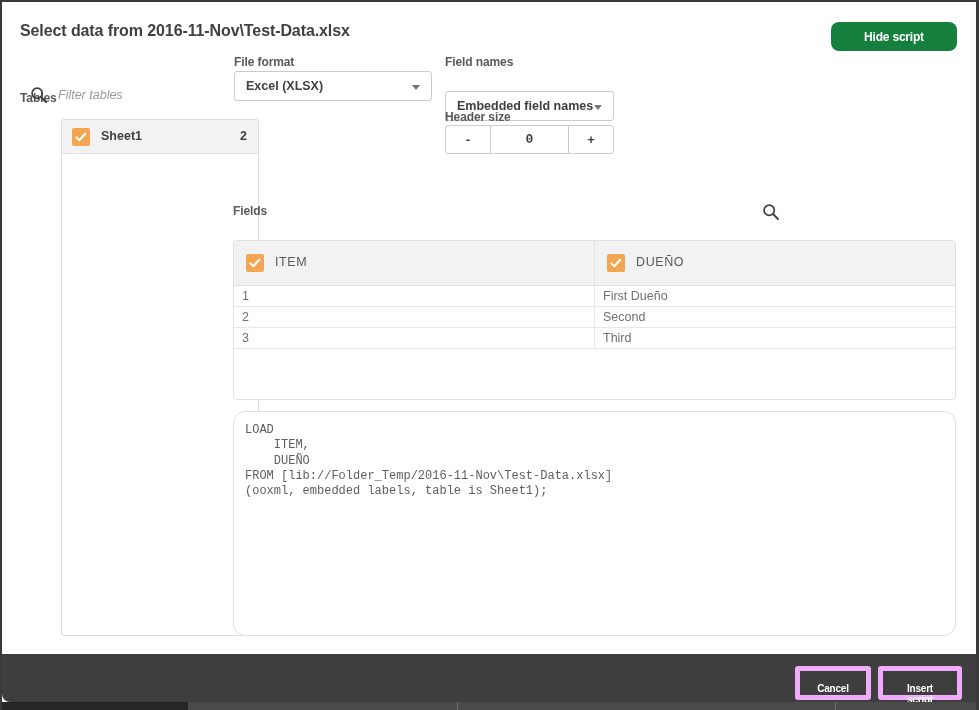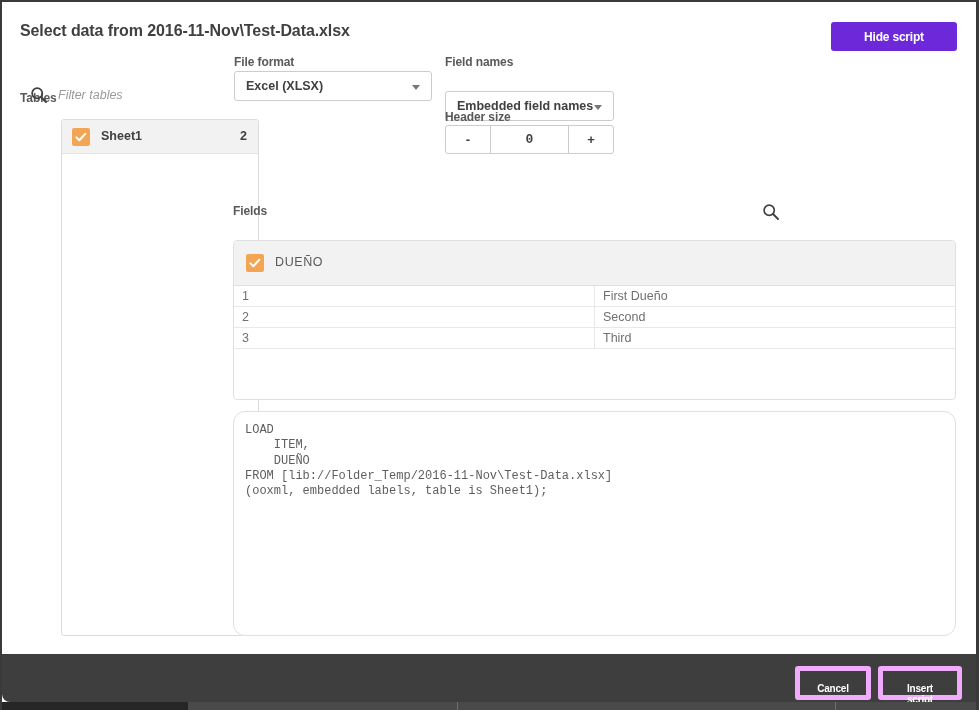--- a/index.html
+++ b/index.html
@@ -73,24 +73,24 @@
     font-weight: bold;
     color: #404040;
     letter-spacing: -0.1px;
     white-space: nowrap;
   }
 
   #hide-script-button {
     position: absolute;
     right: 19px; top: 20px;
     width: 126px; height: 29px;
-    background: #6d28d9;
+    background: #15803d;
     color: #ffffff;
     border: none;
-    border-radius: 3px;
+    border-radius: 8px;
     font-family: "Liberation Sans", sans-serif;
     font-size: 12px;
     font-weight: bold;
     cursor: pointer;
     letter-spacing: -0.2px;
     padding: 2px;
   }
 
   
   .section-label {
@@ -431,20 +431,28 @@
       <span class="search-icon" style="left:0;top:3px;">
         <svg width="18" height="18" viewBox="0 0 18 18">
           <circle cx="7.2" cy="7.2" r="5.1" fill="none" stroke="#404040" stroke-width="1.7"></circle>
           <line x1="11.0" y1="11.0" x2="16" y2="16" stroke="#404040" stroke-width="1.9" stroke-linecap="round"></line>
         </svg>
       </span>
     </div>
 
     <div id="fields-table">
       <div id="fields-header">
+        <div class="fields-col-head">
+          <span class="checkbox-orange cb">
+            <svg width="14" height="14" viewBox="0 0 14 14">
+              <polyline points="2.4,7.4 5.3,10.2 11.3,3.8" fill="none" stroke="#ffffff" stroke-width="2" stroke-linecap="round" stroke-linejoin="round"></polyline>
+            </svg>
+          </span>
+          <span class="col-title">ITEM</span>
+        </div>
         <div class="fields-col-head">
           <span class="checkbox-orange cb">
             <svg width="14" height="14" viewBox="0 0 14 14">
               <polyline points="2.4,7.4 5.3,10.2 11.3,3.8" fill="none" stroke="#ffffff" stroke-width="2" stroke-linecap="round" stroke-linejoin="round"></polyline>
             </svg>
           </span>
           <span class="col-title">DUEÑO</span>
         </div>
       </div>
 

